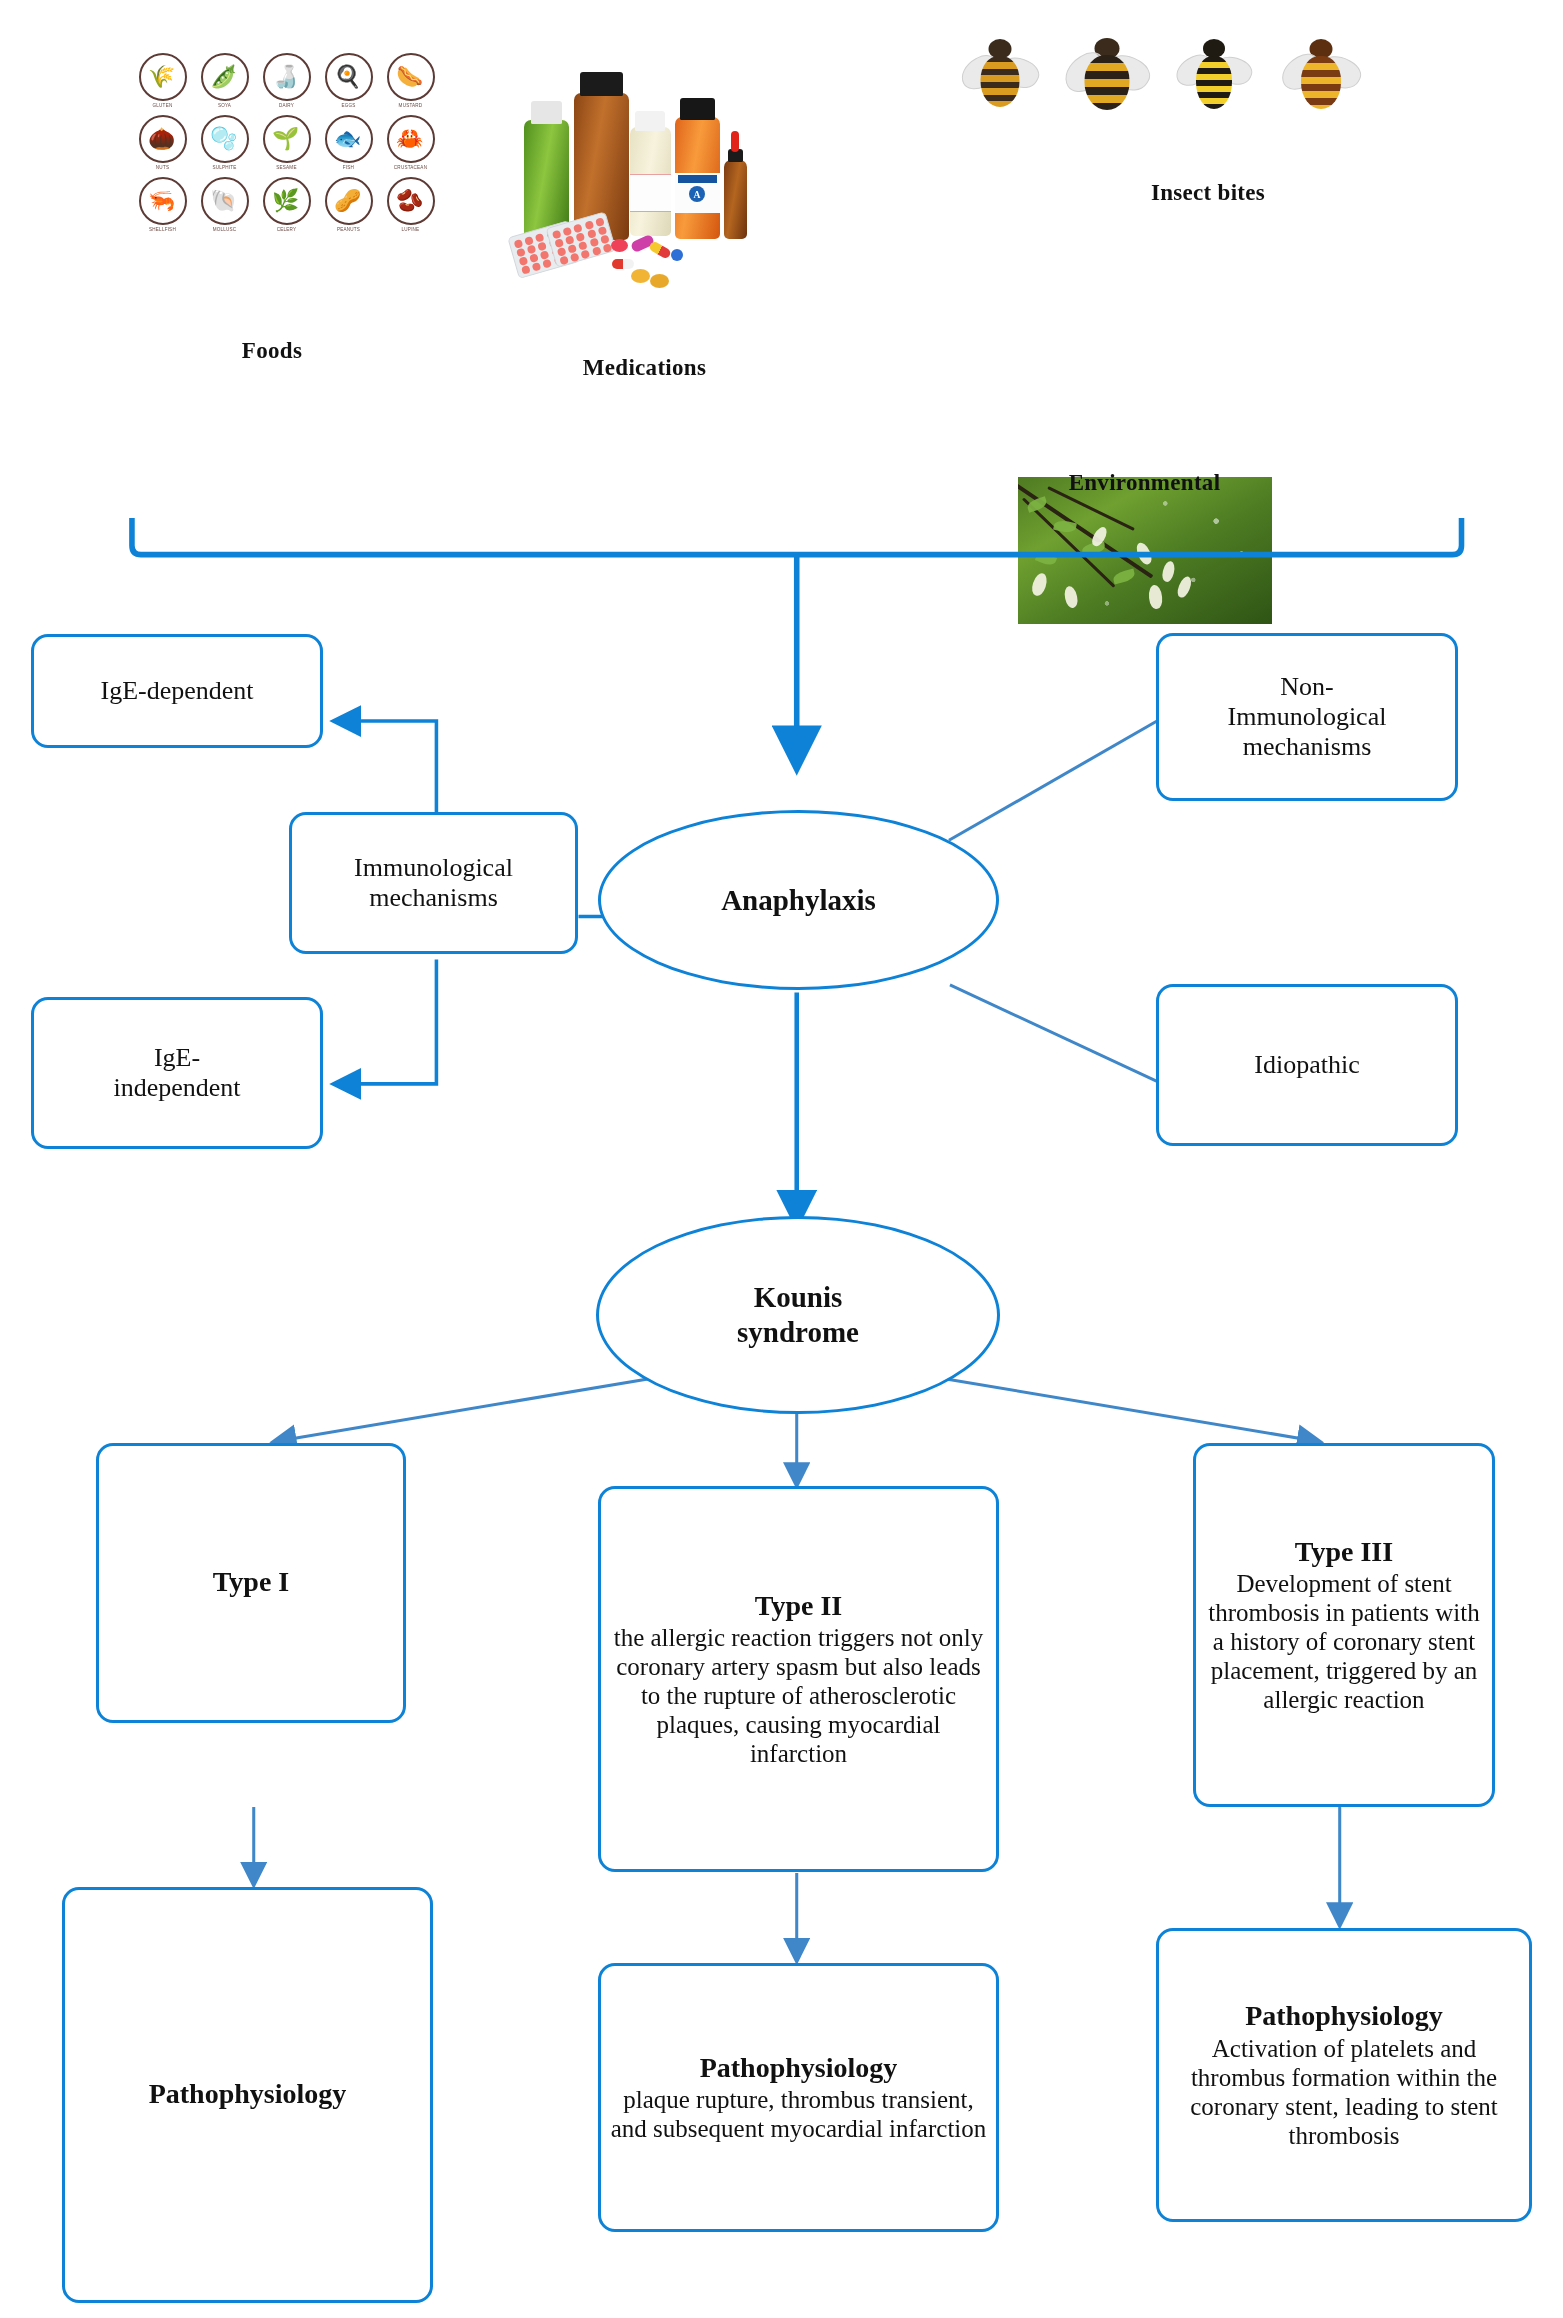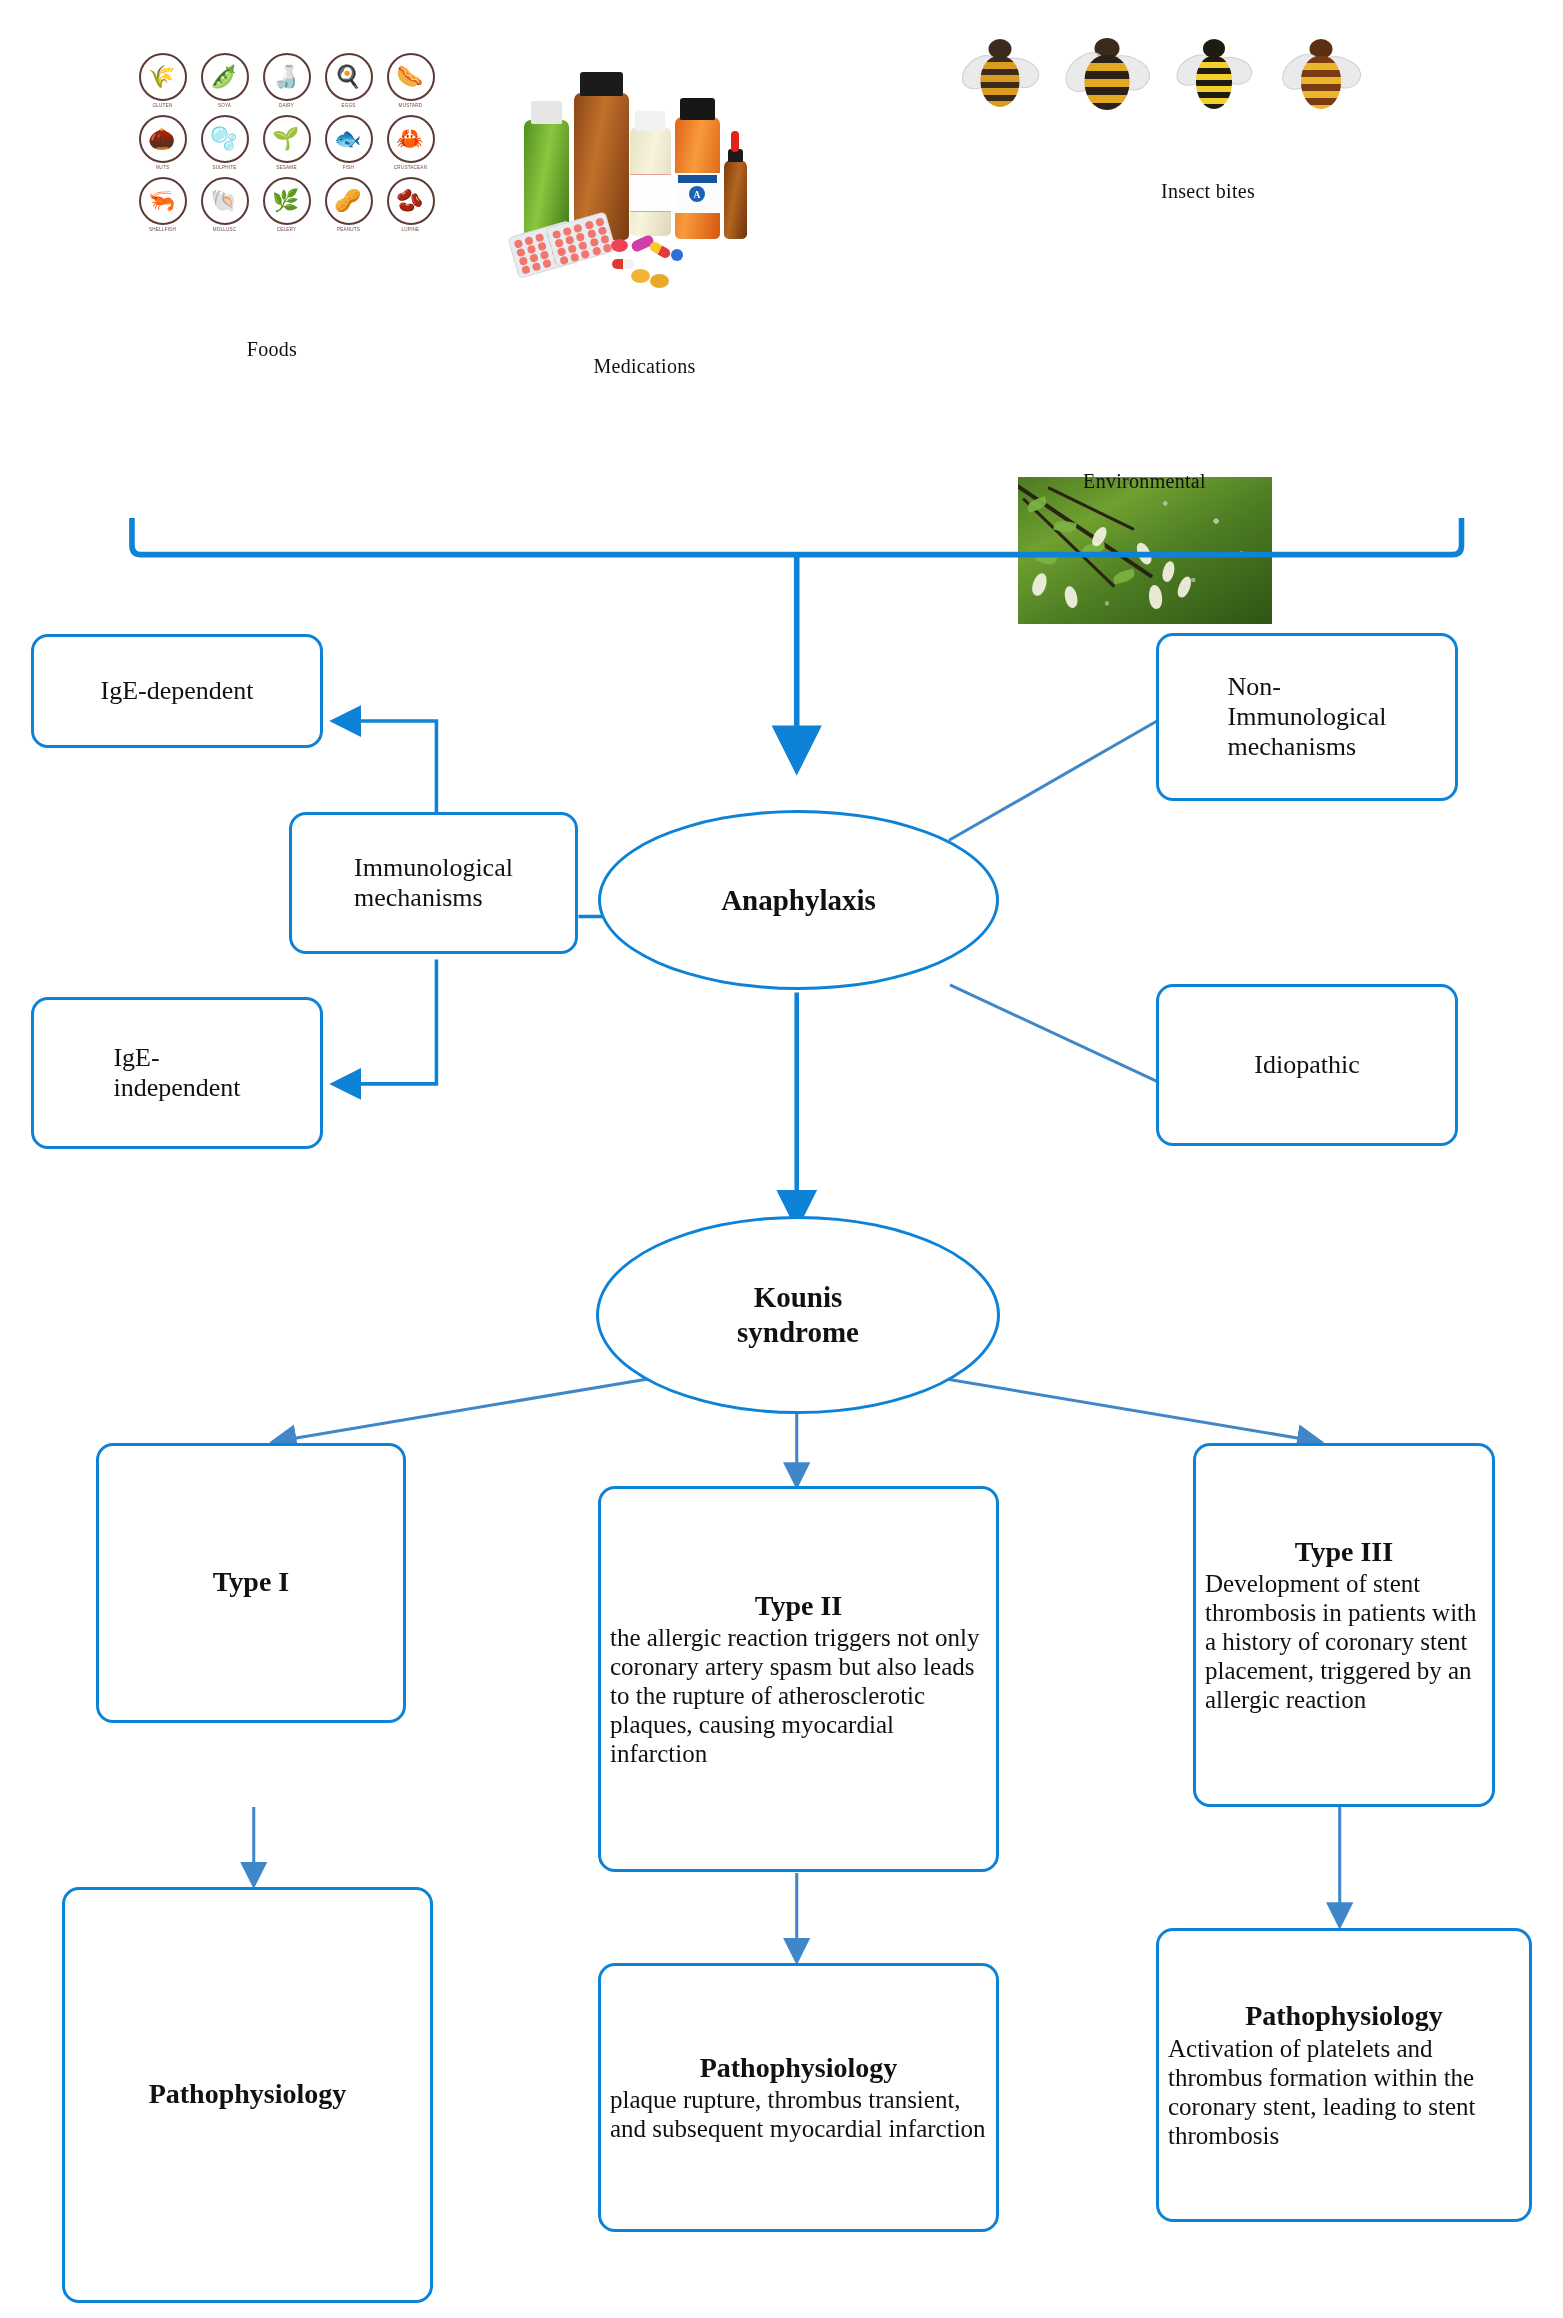--- a/index.html
+++ b/index.html
@@ -1,21 +1,21 @@
 <!DOCTYPE html>
 <html style="font-size:8px"><head>
 <meta charset="utf-8">
 <style>
   html,body{margin:0;padding:0;background:#fff;}
   body{width:1563px;height:2319px;position:relative;overflow:hidden;
        font-family:"Liberation Serif","DejaVu Serif",serif;color:#111;}
   .abs{position:absolute;}
 
   
-  .panel-label{font-weight:normal;text-align:center;font-size:20px;letter-spacing:0.3px;}
+  .panel-label{font-weight:bold;text-align:center;font-size:23px;letter-spacing:0.3px;}
 
   
   #food-grid{display:grid;grid-template-columns:repeat(5,59px);
              grid-auto-rows:60px;gap:2px 3px;}
   .food-cell{display:flex;flex-direction:column;align-items:center;justify-content:flex-start;}
   .food-circle{width:44px;height:44px;border-radius:50%;border:2px solid #5c3a35;
                display:flex;align-items:center;justify-content:center;
                font-size:22px;line-height:1;background:#fff;}
   .food-cap{font-size:4.6px;color:#6d4a44;margin-top:1.5px;letter-spacing:0.2px;
             font-family:"Liberation Sans",sans-serif;text-align:center;}
@@ -48,21 +48,21 @@
       radial-gradient(circle at 58% 18%, rgba(255,255,255,.45) 0 2px, transparent 2.5px),
       radial-gradient(circle at 35% 86%, rgba(255,255,255,.4) 0 2px, transparent 2.5px),
       linear-gradient(150deg,#4f7a22 0%,#6fa030 28%,#4e7d23 56%,#2f5415 100%);}
   .branch{position:absolute;background:#2a2313;border-radius:1.5px;transform-origin:left center;}
   .leafy{position:absolute;border-radius:60% 0 60% 0;background:#7cb342;opacity:.92;}
   .blossom{position:absolute;border-radius:50% 50% 45% 45%;background:#f3f2e2;opacity:.93;}
 
   
   .rbox{position:absolute;box-sizing:border-box;border:3.6px solid #0d82d6;border-radius:17px;
         background:#fff;display:flex;flex-direction:column;align-items:center;
-        justify-content:center;padding:7px 9px;}
+        justify-content:center;text-align:center;padding:7px 9px;}
   .rbox .t{font-size:26px;line-height:1.16;}
   .ell{position:absolute;box-sizing:border-box;border:3.6px solid #0d82d6;border-radius:50%;
        background:#fff;display:flex;align-items:center;justify-content:center;text-align:center;}
   .ell .t{font-weight:bold;font-size:29px;line-height:1.2;}
   .tbox-title{font-weight:bold;font-size:28px;line-height:1.15;margin-bottom:1px;}
   .tbox-body{font-size:25px;line-height:1.16;}
   svg.links{position:absolute;left:0;top:0;width:1563px;height:2319px;pointer-events:none;}
 </style>
 </head>
 <body>

